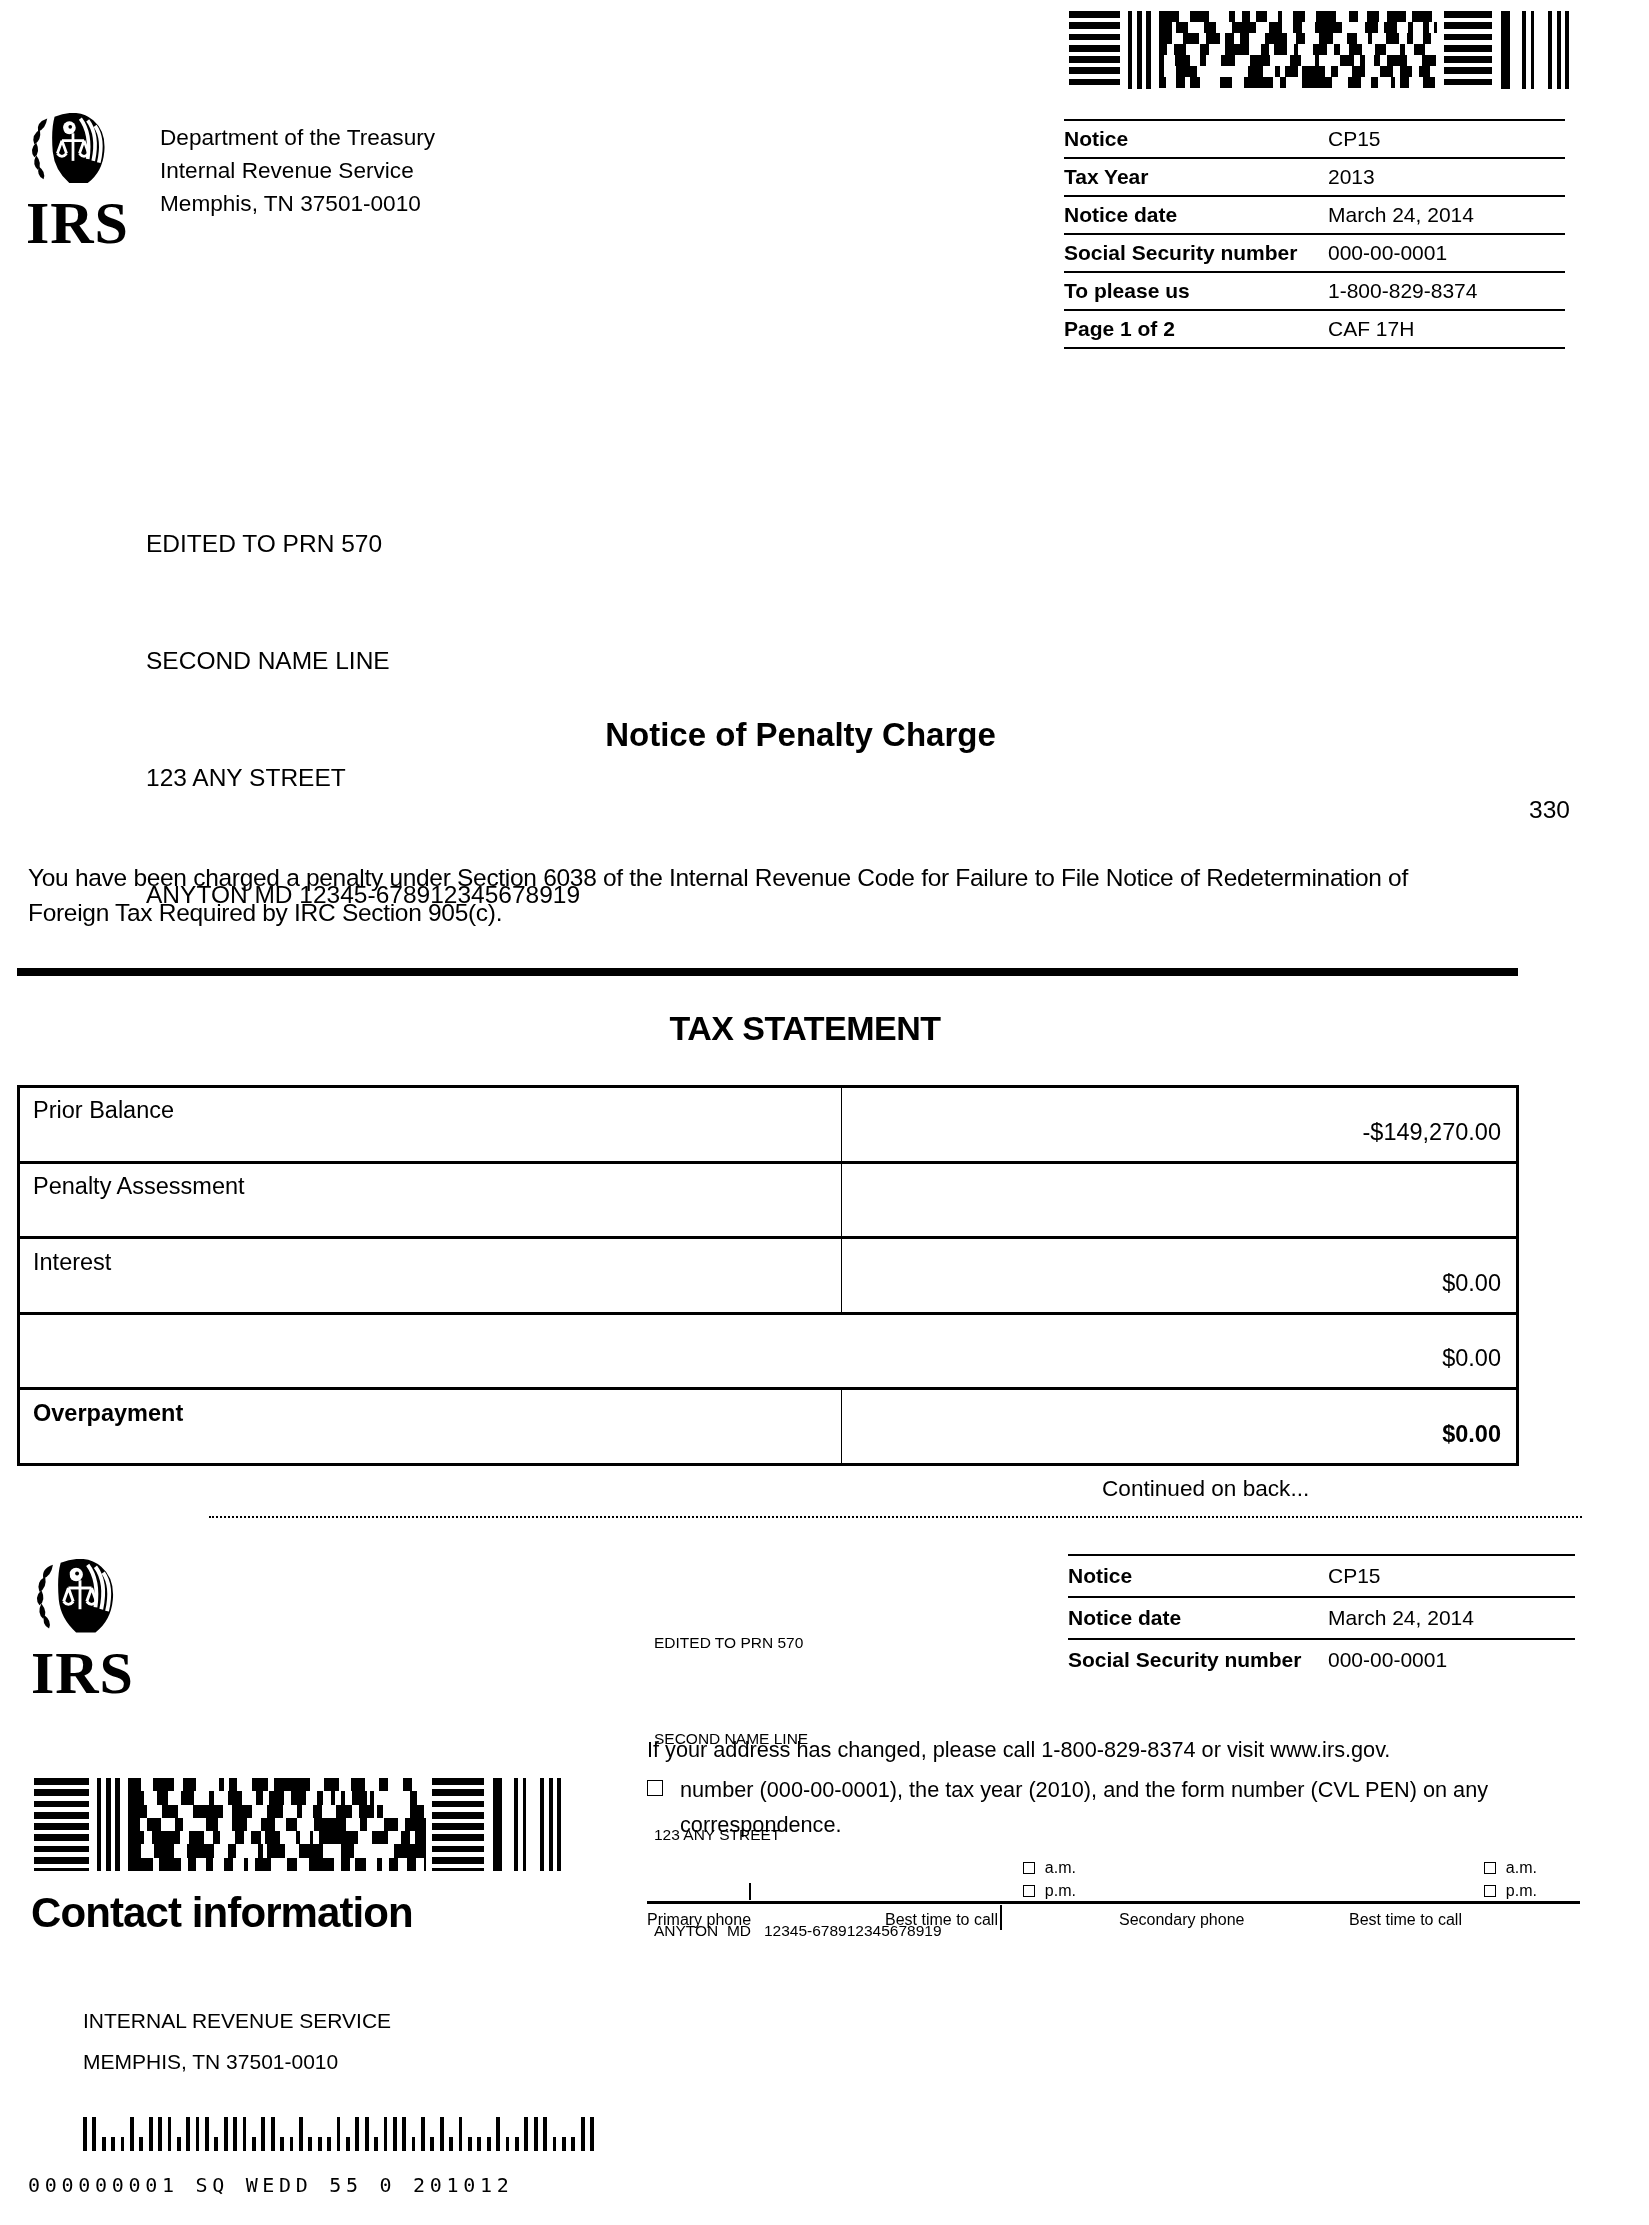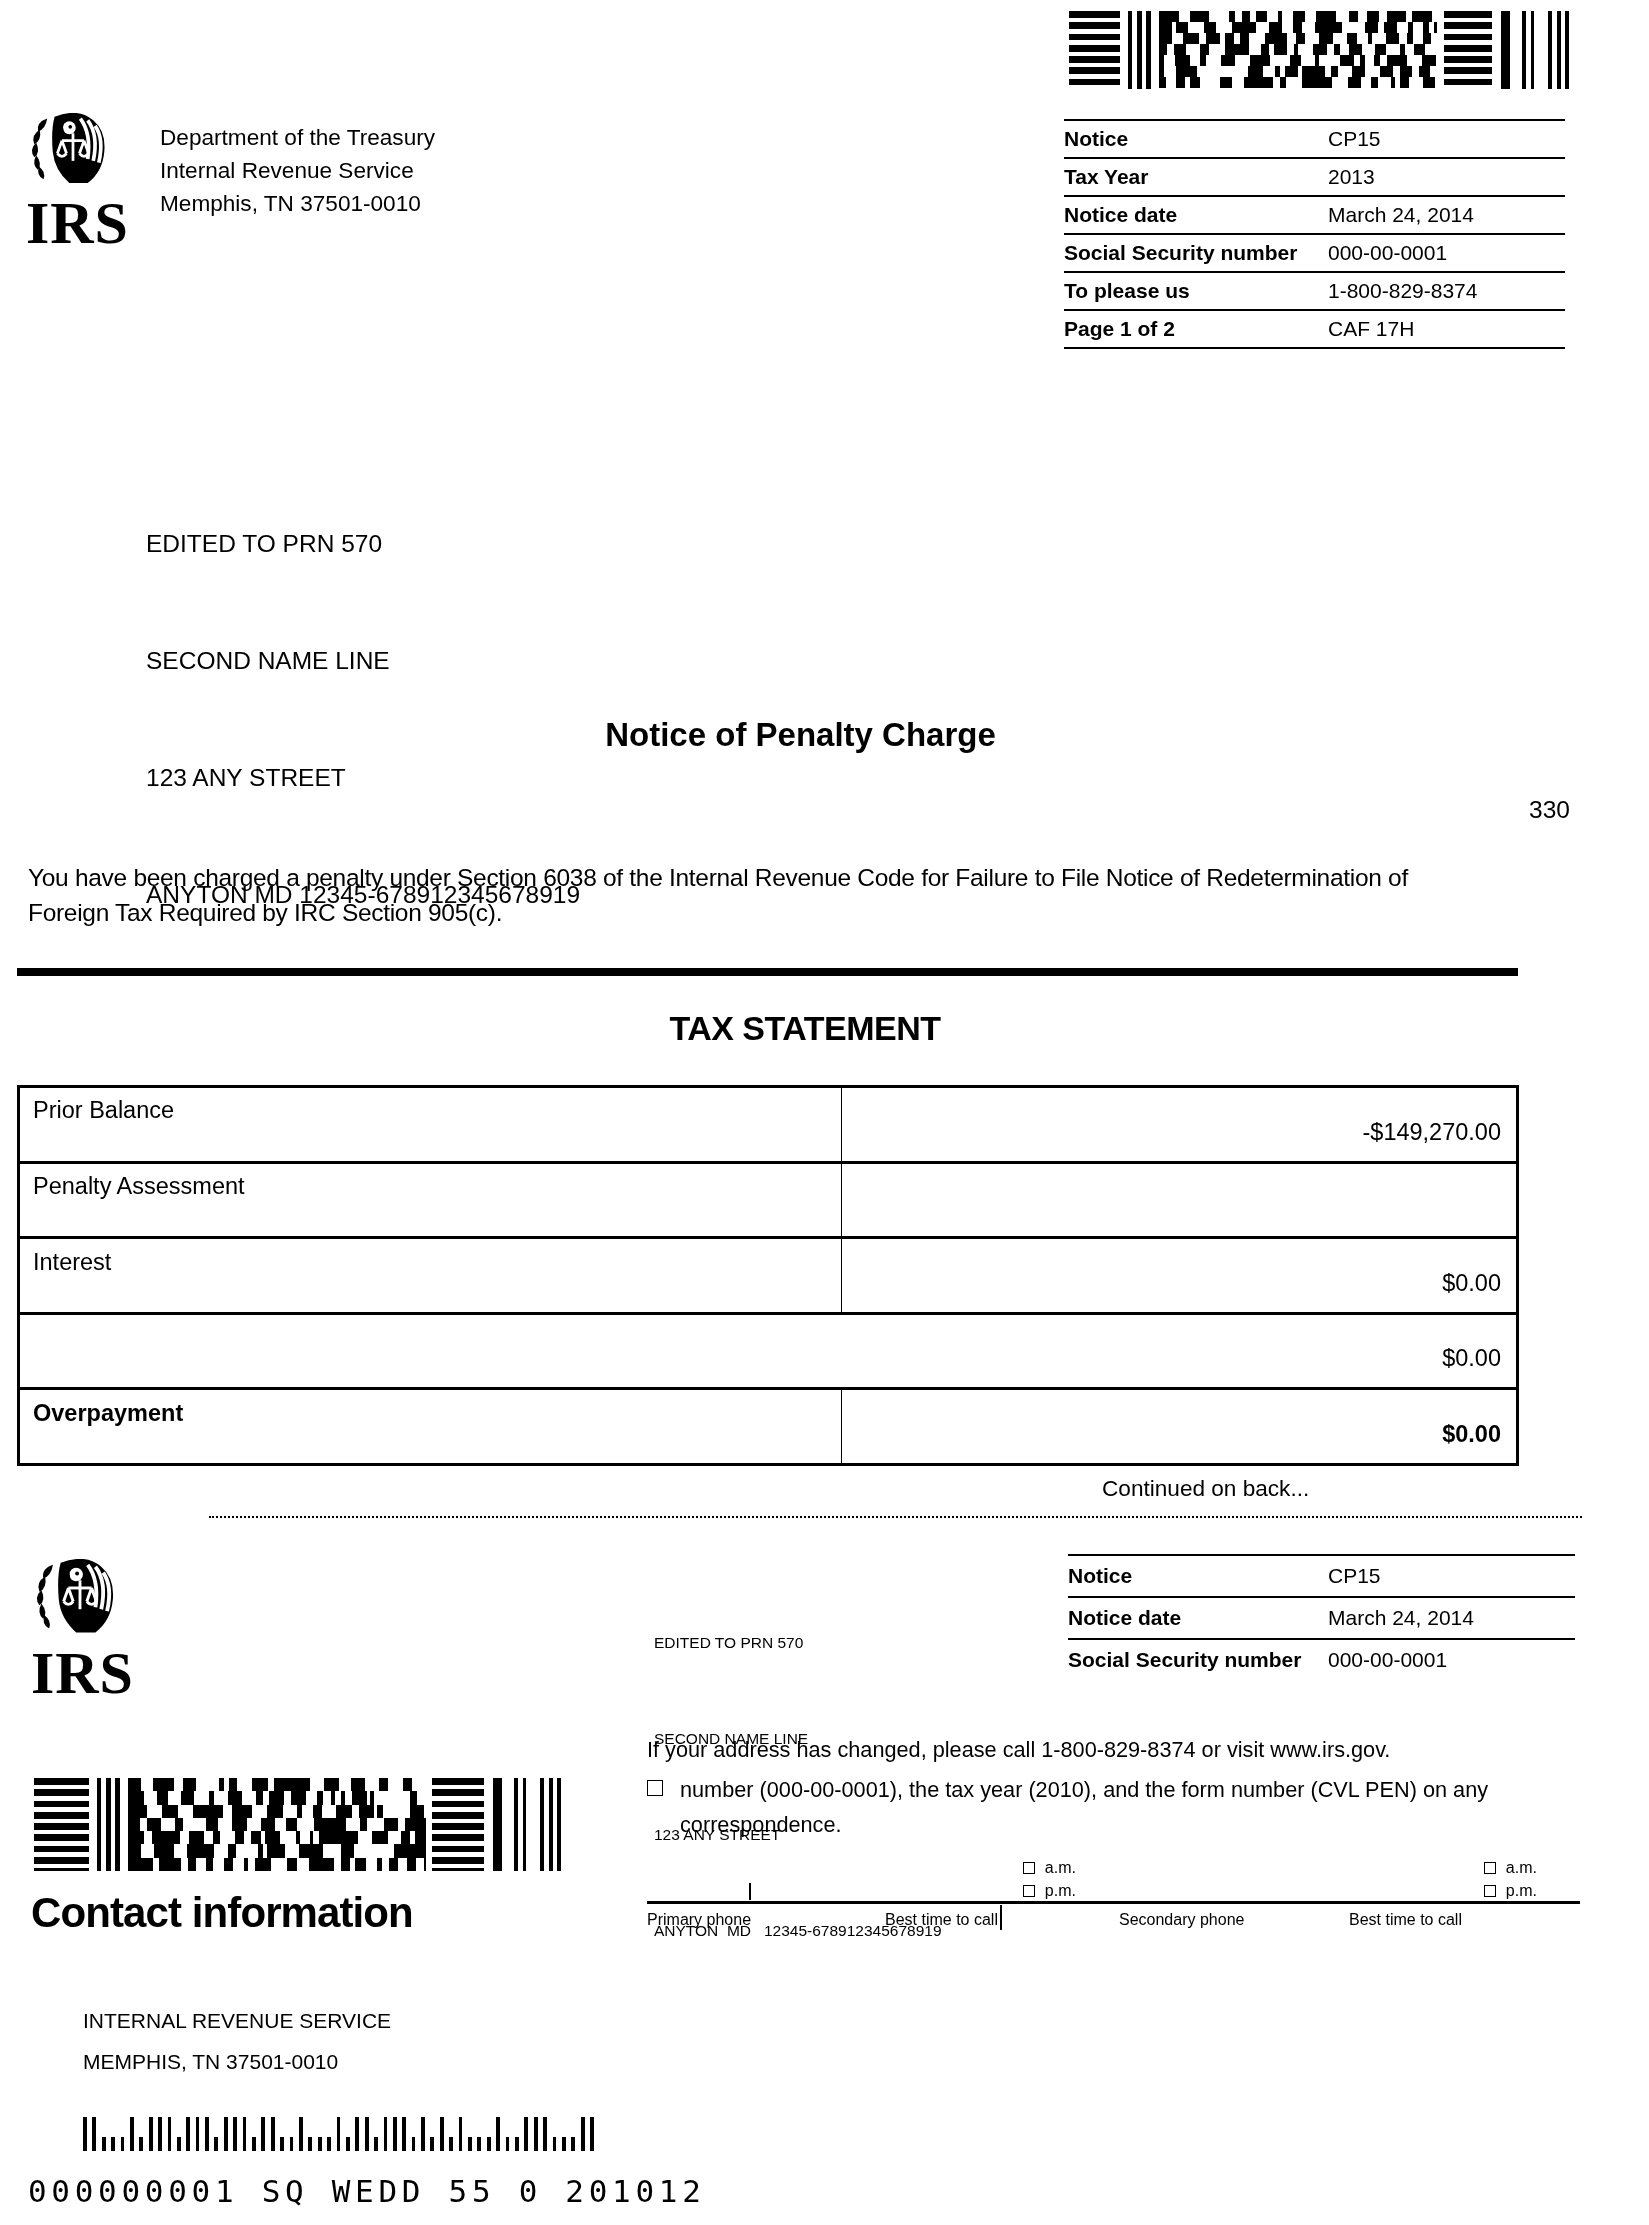--- a/index.html
+++ b/index.html
@@ -81,21 +81,21 @@
   .phonelabels{position:absolute;left:647px;top:1911px;width:933px;font-size:16px;}
   .phonelabels span{position:absolute;white-space:nowrap;}
   .pl-0{left:0;}
   .pl-1{left:238px;}
   .pl-2{left:472px;}
   .pl-3{left:702px;}
 
   .return-address{position:absolute;left:83px;top:2000px;font-size:21px;line-height:41px;}
   .postnet{position:absolute;left:83px;top:2117px;width:524px;height:34px;display:flex;align-items:flex-end;}
   .ocrline{position:absolute;left:28px;top:2173px;font-family:"DejaVu Sans Mono", monospace;
-           font-size:31px;letter-spacing:4.7px;white-space:pre;}
+           font-size:20px;letter-spacing:4.7px;white-space:pre;}
 </style>
 </head>
 <body>
 
 <div id="page">
 
   <div class="bc2d" id="bc-top">
       <i style="width:51px;height:78px;background:repeating-linear-gradient(180deg,#000 0 6.6px,#fff 6.6px 11.3px)"></i>
       <i style="width:7.5px"></i>
       <i style="width:4.7px;height:78px;background:#000;margin-right:4.7px"></i>

